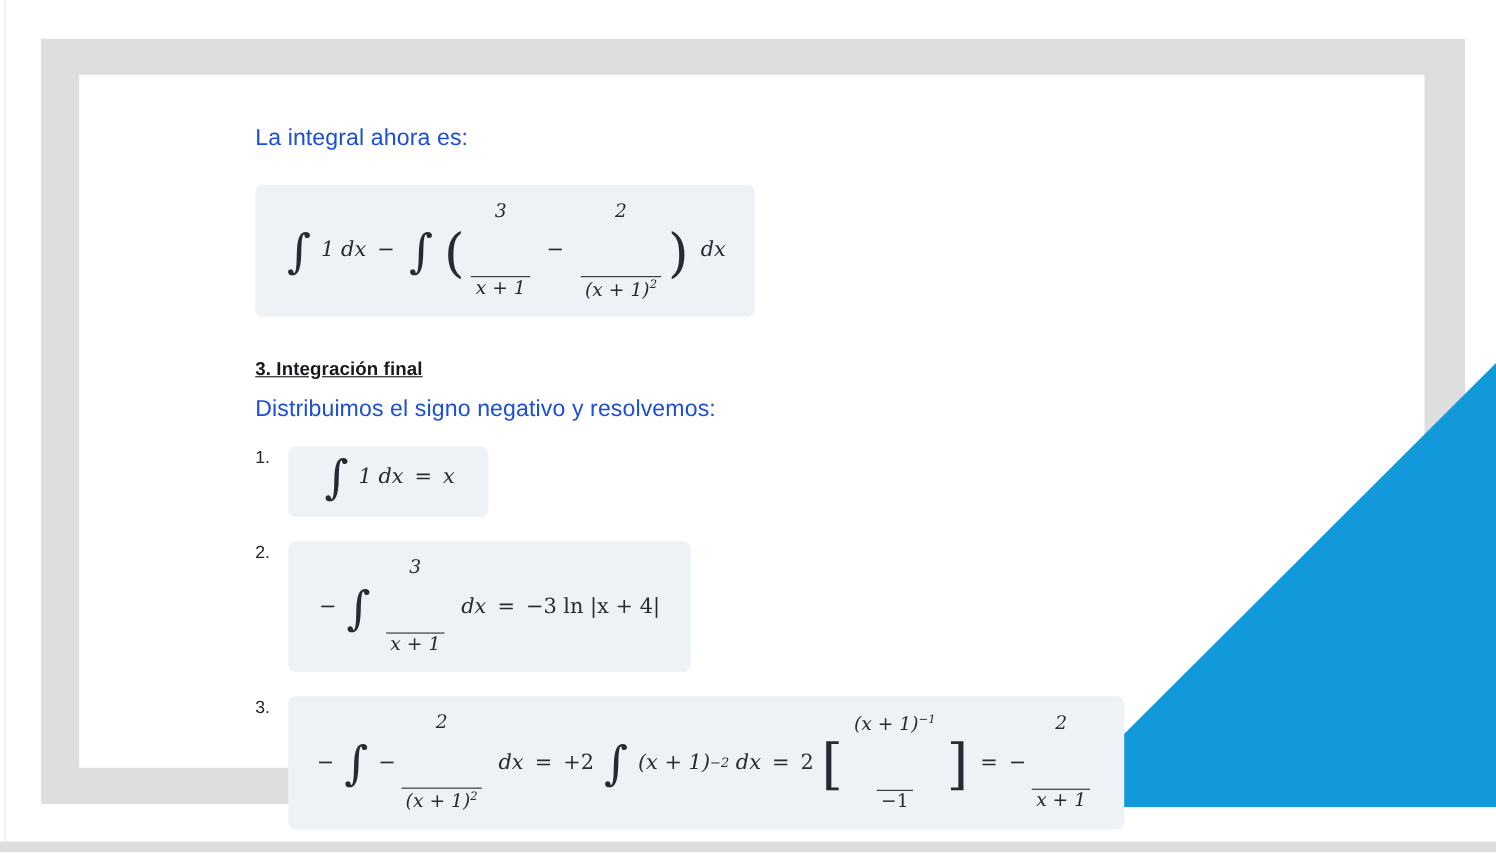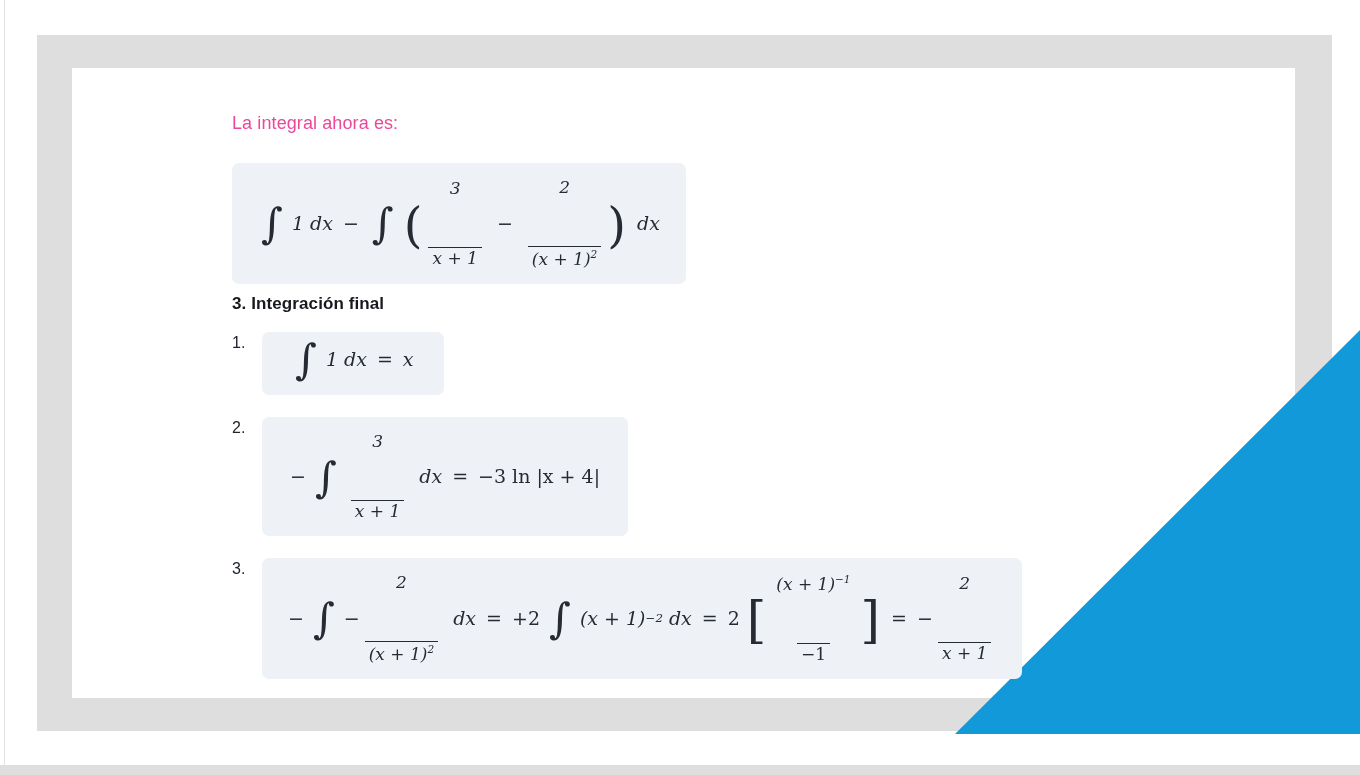--- a/index.html
+++ b/index.html
@@ -68,31 +68,32 @@
   }
 
   
   #content {
     position: absolute;
     left: 232px; top: 110px;
     width: 720px;
   }
 
   .body-text {
-    font-size: 18px;
+    font-size: 21px;
     line-height: 1.5;
-    color: #ec4899;
+    color: #1d4ed8;
     letter-spacing: .1px;
   }
   .section-heading {
     font-size: 17px;
     font-weight: bold;
     color: #16191d;
-    margin-top: 10px;
+    margin-top: 38px;
     letter-spacing: .1px;
+    text-decoration: underline;
   }
   .lead-in { margin-top: 10px; }
 
   
   .formula-box {
     display: inline-block;
     background: #eef1f6;
     border-radius: 7px;
     padding: 16px 26px;
     color: #262b33;
@@ -210,20 +211,21 @@
             <span class="den"><span>(x + 1)</span><sup class="exp">2</sup></span>
           </span>
           <span class="bigparen">)</span>
           <span class="spw"></span>
           <span>dx</span>
         </span>
       </div>
     </div>
 
     <div class="section-heading">3. Integración final</div>
+    <div class="body-text lead-in">Distribuimos el signo negativo y resolvemos:</div>
 
     <div id="steps-list">
 
       <div class="step-row">
         <div class="step-number">1.</div>
         <div class="step-body">
           <div class="formula-box" style="padding:18px 30px;">
             <span class="math">
               <span class="intsym">∫</span>
               <span class="sp"></span>

